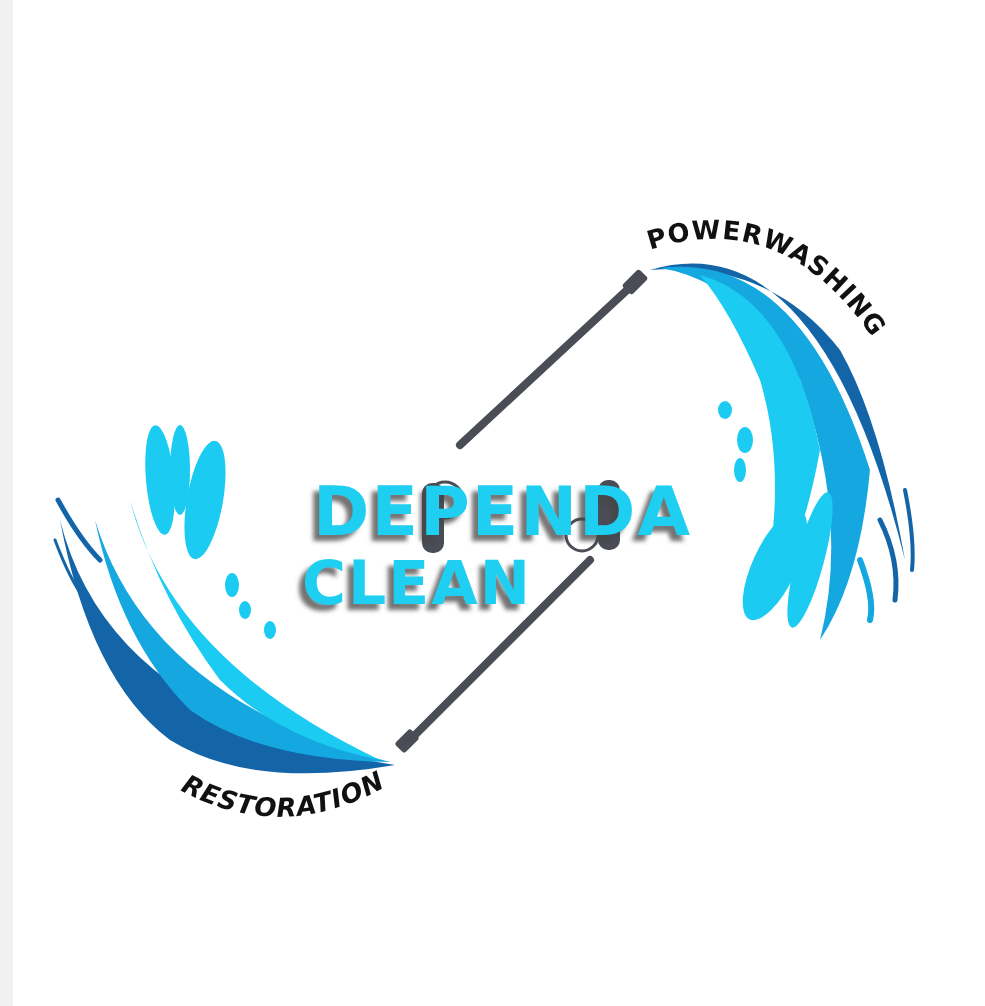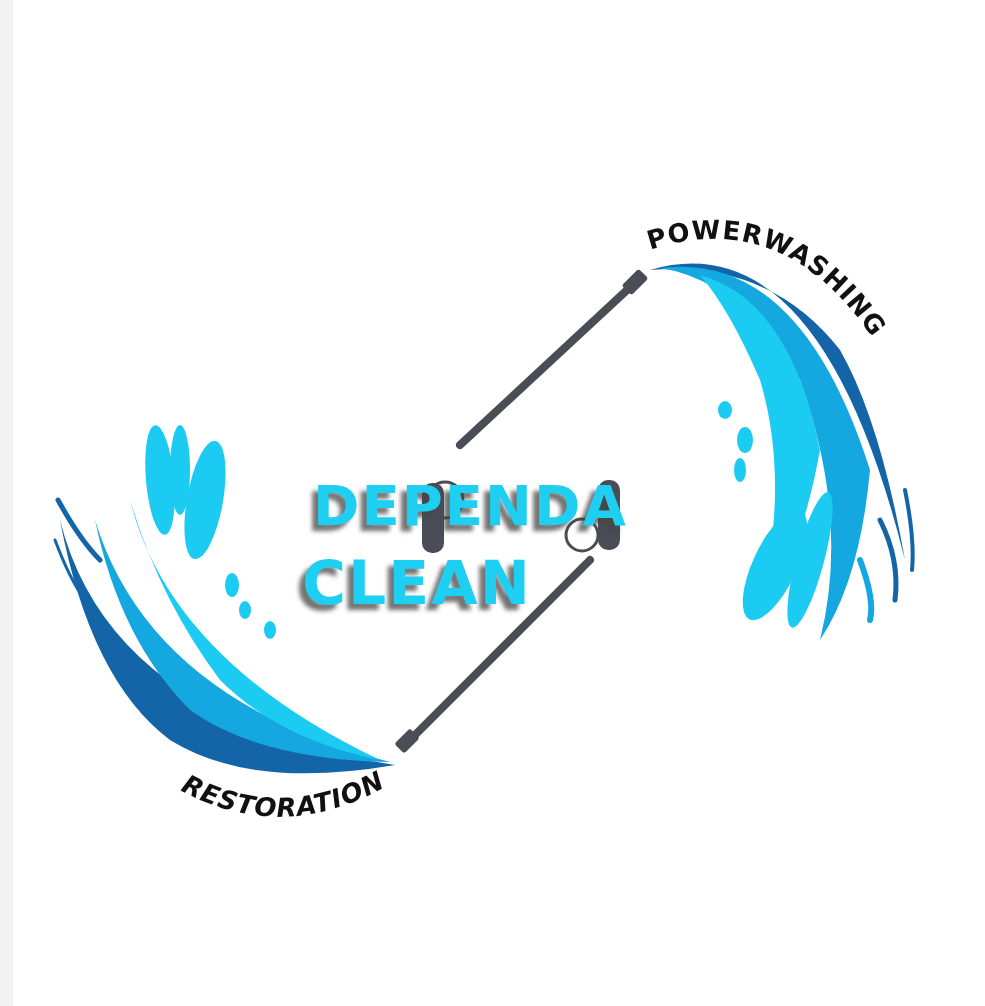--- a/index.html
+++ b/index.html
@@ -1,20 +1,20 @@
 <!DOCTYPE html>
 <html><head>
 <meta charset="utf-8">
 <style>
   html, body { margin: 0; padding: 0; }
   body { width: 985px; height: 1006px; background: #ffffff; position: relative; overflow: hidden; font-family: "DejaVu Sans", sans-serif; }
   .strip { position: absolute; left: 0; top: 0; width: 13px; height: 1006px; background: #f1f1f1; }
   .logo { position: absolute; left: 0; top: 0; width: 985px; height: 1006px; }
   .brand { position: absolute; font-family: "DejaVu Sans", sans-serif; font-weight: bold; color: #1ecff2; text-shadow: -6px 6px 4px rgba(70,70,70,0.75); letter-spacing: 2px; line-height: 1; }
-  .brand.l1 { left: 313px; top: 478px; font-size: 56px; }
+  .brand.l1 { left: 313px; top: 478px; font-size: 68px; }
   .brand.l2 { left: 302px; top: 553px; font-size: 60px; }
 </style>
 </head>
 <body>
 
 <div class="strip"></div>
 
 <svg class="logo" viewBox="0 0 985 1006" xmlns="http://www.w3.org/2000/svg">
   <defs>
     <path id="arcTop" d="M650,250 Q800,200 895,375"></path>

